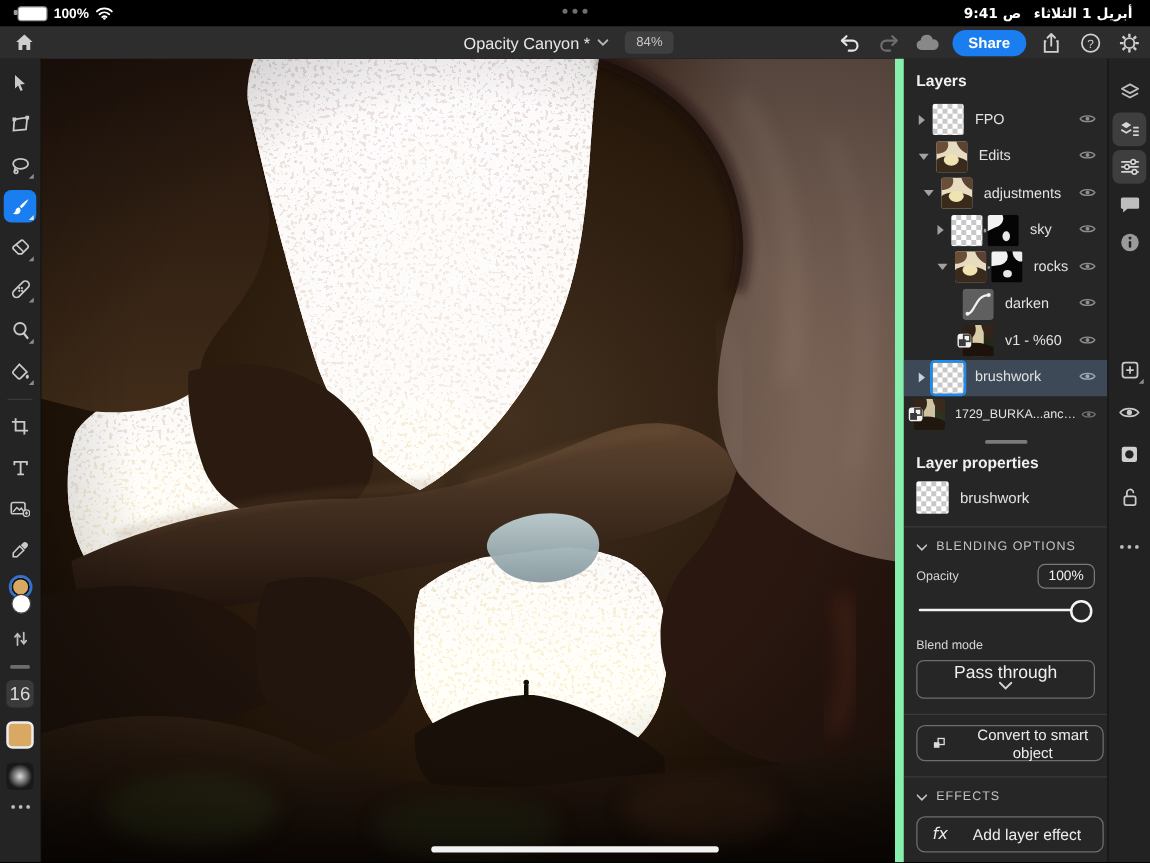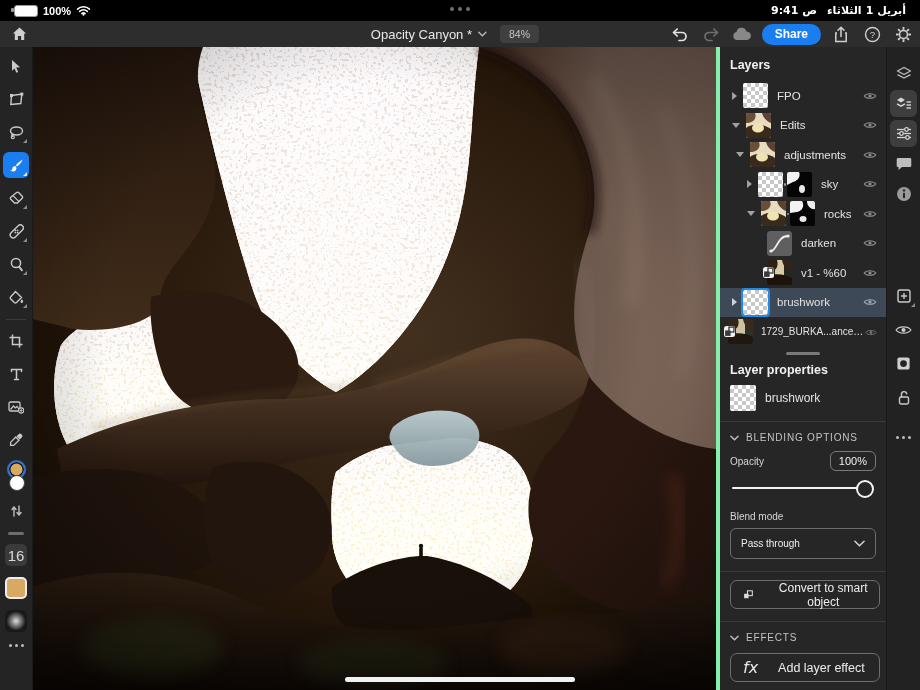--- a/index.html
+++ b/index.html
@@ -41,21 +41,21 @@
             display:flex;align-items:center;justify-content:center;margin-bottom:11px;}
   .brush-color{width:22px;height:22px;border-radius:5px;background:#d9a862;border:2px solid #ededed;box-sizing:border-box;margin-bottom:11px;}
   .brush-preview{width:22px;height:22px;border-radius:5px;background:#191919 radial-gradient(circle at 50% 50%,rgba(255,255,255,.85),rgba(255,255,255,0) 62%);margin-bottom:12px;}
   .dots-v{display:flex;gap:3px;}
   .dots-v i{width:3px;height:3px;border-radius:50%;background:#bdbdbd;}
   
   .canvas{position:absolute;left:33px;top:47px;width:683px;height:643px;overflow:hidden;}
   .canvas svg{display:block;width:683px;height:643px;}
   .home-indicator{position:absolute;left:345px;top:677px;width:230px;height:5px;border-radius:3px;background:#fff;opacity:.95;z-index:30;}
   
-  .rightpanel{position:absolute;left:716px;top:47px;width:170px;height:643px;background:#262626;border-left:4px solid #86efac;box-sizing:border-box;overflow:hidden;}
+  .rightpanel{position:absolute;left:716px;top:47px;width:170px;height:643px;background:#262626;border-left:7px solid #86efac;box-sizing:border-box;overflow:hidden;}
   .panel-title{font-size:12.5px;font-weight:bold;color:#f0f0f0;padding:11px 10px 9px;}
   .lrow{position:relative;height:29.5px;display:flex;align-items:center;}
   .lrow.selected{background:#3d4956;}
   .caret{width:0;height:0;margin-right:6px;flex:none;}
   .caret.r{border-top:4.5px solid transparent;border-bottom:4.5px solid transparent;border-left:5.5px solid #a2a2a2;}
   .caret.d{border-left:4.5px solid transparent;border-right:4.5px solid transparent;border-top:5.5px solid #a2a2a2;}
   .thumb{width:25px;height:25px;border-radius:2px;flex:none;position:relative;}
   .thumb.checker{background:
       conic-gradient(#c8c8c8 25%,#ffffff 0 50%,#c8c8c8 0 75%,#ffffff 0);
       background-size:8px 8px;background-color:#fff;}
@@ -75,27 +75,27 @@
   .prop-row{display:flex;align-items:center;padding:0 10px 2px;}
   .prop-row .thumb{width:26px;height:26px;}
   .sec-head{display:flex;align-items:center;gap:7px;padding:2px 10px;font-size:10px;letter-spacing:.8px;color:#c3c3c3;}
   .op-row{display:flex;align-items:center;justify-content:space-between;padding:6px 10px 0;}
   .op-label,.bm-label{font-size:10px;color:#d6d6d6;}
   .op-value{border:1px solid #7a7a7a;border-radius:6px;padding:3px 8px;font-size:11px;color:#efefef;background:transparent;}
   .slider{position:relative;height:18px;margin:8px 12px 4px;}
   .slider .track{position:absolute;left:0;right:6px;top:8px;height:2px;background:#f2f2f2;border-radius:1px;}
   .slider .knob{position:absolute;right:0;top:1px;width:14px;height:14px;border:2px solid #f4f4f4;border-radius:50%;background:#262626;}
   .bm-label{display:block;padding:10px 10px 6px;}
-  .dropdown{display:flex;align-items:center;justify-content:space-between;margin:0 10px;height:29px;
-            border:1px solid #6e6e6e;border-radius:6px;padding:0 10px;font-size:10px;color:#efefef;}
+  .dropdown{display:flex;align-items:center;margin:0 10px;height:29px;
+            border:1px solid #6e6e6e;border-radius:6px;padding:0 10px;font-size:14px;color:#efefef;flex-direction:column;}
   .panel-btn{display:flex;align-items:center;justify-content:center;gap:8px;margin:0 10px;height:29px;
              border:1px solid #6e6e6e;border-radius:7px;font-size:12px;color:#eded ed;color:#ededed;background:transparent;
              font-family:"Liberation Sans",sans-serif;width:150px;box-sizing:border-box;}
   .panel-btn.left{justify-content:flex-start;padding-left:12px;gap:20px;}
-  .fx-glyph{font-style:italic;font-family:"DejaVu Sans",sans-serif;font-size:16px;color:#e8e8e8;}
+  .fx-glyph{font-style:italic;font-family:"DejaVu Sans",sans-serif;font-size:13px;color:#e8e8e8;}
   .hint{font-style:italic;font-size:11px;color:#bdbdbd;padding:9px 10px 0;}
   
   .rightrail{position:absolute;left:886px;top:47px;width:34px;height:643px;background:#222;border-left:1px solid #191919;
              display:flex;flex-direction:column;align-items:center;padding-top:13px;box-sizing:border-box;}
   .rail-btn{position:relative;width:27px;height:27px;border-radius:6px;display:flex;align-items:center;justify-content:center;margin-bottom:3px;}
   .rail-btn.on{background:#3e3e3e;}
   .rail-gap{height:72px;}
   .rail-btn .flyout{position:absolute;right:2px;bottom:2px;width:0;height:0;border-left:4px solid transparent;border-bottom:4px solid #8d8d8d;}
 </style>
 </head>

